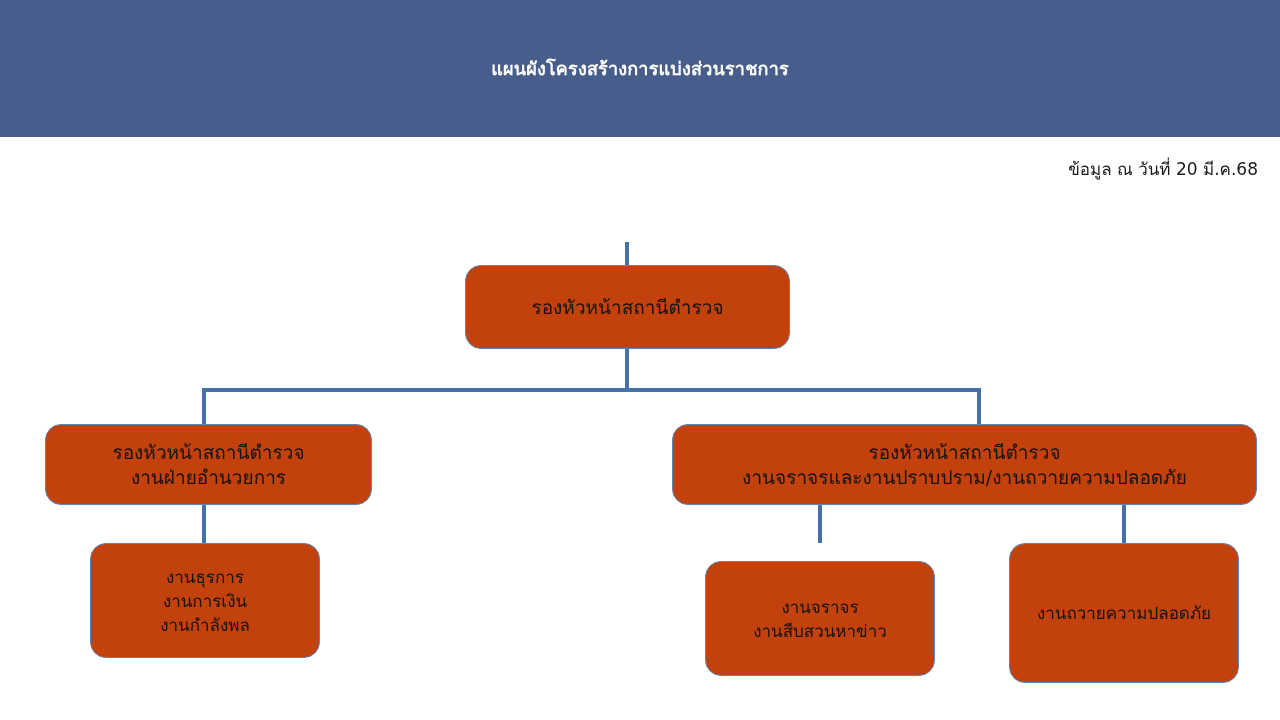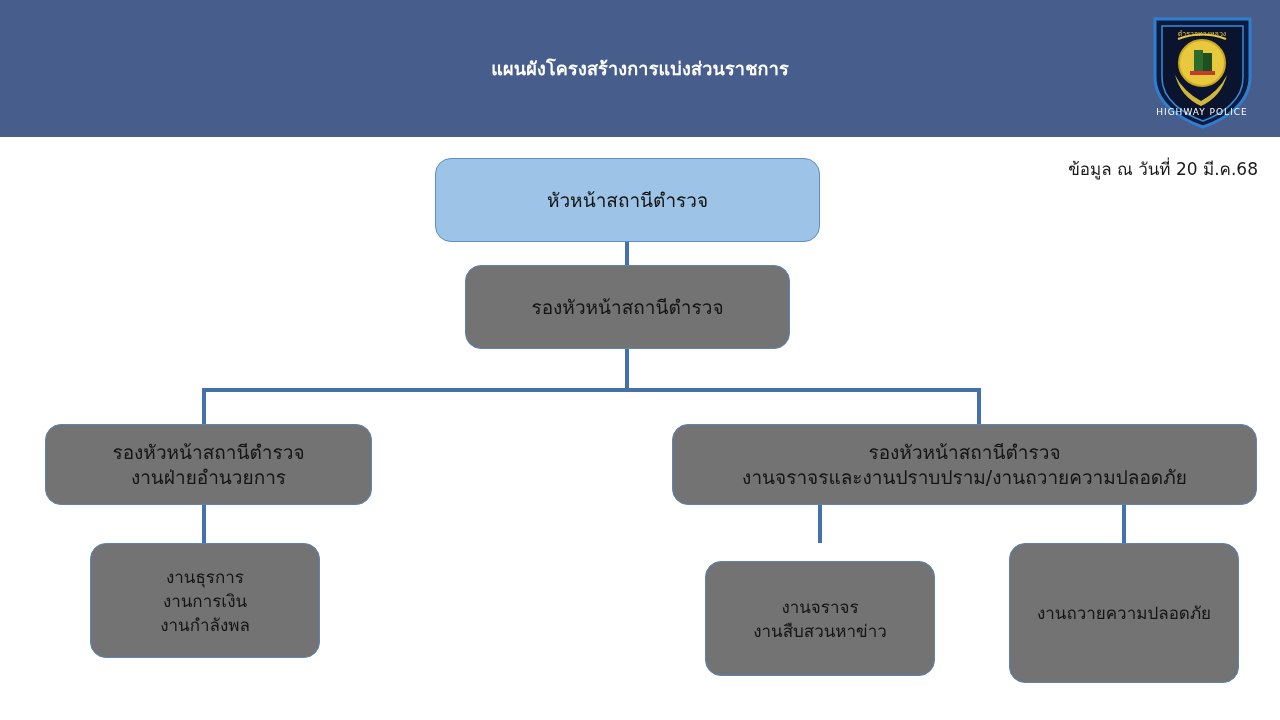--- a/index.html
+++ b/index.html
@@ -81,21 +81,21 @@
   
   .node {
     position: absolute;
     border: 1.6px solid #5b84ba;
     border-radius: 16px;
     display: flex;
     align-items: center;
     justify-content: center;
     text-align: center;
     color: #141414;
-    background: #737373;
+    background: #c2410c;
     padding: 4px 10px;
   }
   .node.level-1 {
     background: #9dc3e6;
     border-color: #5b8fc9;
   }
   .node .node-text {
     font-size: 19px;
     line-height: 25px;
     white-space: pre-line;
@@ -103,52 +103,35 @@
   .node.small .node-text { font-size: 17px; line-height: 24px; }
 </style>
 </head>
 <body>
 
 <div class="header">
   <div class="header-titles">
     <div class="title-line">แผนผังโครงสร้างการแบ่งส่วนราชการ</div>
   </div>
 
-  <div class="badge">
-    <svg width="115" height="118" viewBox="0 0 115 118" xmlns="http://www.w3.org/2000/svg">
-      <path d="M10 8 h95 v58 c0 26 -24 42 -47 50 c-23 -8 -48 -24 -48 -50 z" fill="#0d1b3e" stroke="#2f7fd1" stroke-width="3"></path>
-      <path d="M17 15 h81 v52 c0 22 -21 36 -40 43 c-19 -7 -41 -21 -41 -43 z" fill="#0a142f" stroke="#3a8ad6" stroke-width="1.5"></path>
-      <circle cx="57" cy="52" r="23" fill="#e8c83c" stroke="#caa81e" stroke-width="2"></circle>
-      <rect x="49" y="39" width="9" height="22" fill="#2d6b2d"></rect>
-      <rect x="58" y="42" width="9" height="19" fill="#1f4f1f"></rect>
-      <rect x="45" y="60" width="25" height="4" fill="#c23b2b"></rect>
-      <path d="M30 64 q8 16 26 26 q18 -10 26 -26 q-6 22 -26 31 q-20 -9 -26 -31 z" fill="#e8c83c" opacity="0.9"></path>
-      <path d="M33 28 q24 -9 48 0" fill="none" stroke="#e8c83c" stroke-width="2"></path>
-      <text x="57" y="25" text-anchor="middle" font-size="7" fill="#e8c83c" font-family="DejaVu Sans, sans-serif">ตำรวจทางหลวง</text>
-      <text x="57" y="104" text-anchor="middle" font-size="9" fill="#ffffff" font-family="DejaVu Sans, sans-serif" letter-spacing="1">HIGHWAY POLICE</text>
-    </svg>
-  </div>
 </div>
 
 <div class="date-stamp">ข้อมูล ณ วันที่ 20 มี.ค.68</div>
 
 <div class="chart">
 
   <div class="line v" style="left:625px; top:105px; height:27px;"></div>
   <div class="line v" style="left:625px; top:212px; height:42px;"></div>
   <div class="line h" style="left:202px; top:251px; width:779px;"></div>
   <div class="line v" style="left:202px; top:251px; height:36px;"></div>
   <div class="line v" style="left:977px; top:251px; height:36px;"></div>
   <div class="line v" style="left:202px; top:368px; height:38px;"></div>
   <div class="line v" style="left:818px; top:368px; height:38px;"></div>
   <div class="line v" style="left:1122px; top:368px; height:38px;"></div>
 
-  <div class="node level-1" style="left:435px; top:21px; width:385px; height:84px;">
-    <span class="node-text">หัวหน้าสถานีตำรวจ</span>
-  </div>
 
   <div class="node" style="left:465px; top:128px; width:325px; height:84px;">
     <span class="node-text">รองหัวหน้าสถานีตำรวจ</span>
   </div>
 
   <div class="node" style="left:45px; top:287px; width:327px; height:81px;">
     <span class="node-text">รองหัวหน้าสถานีตำรวจ
 งานฝ่ายอำนวยการ</span>
   </div>
 

